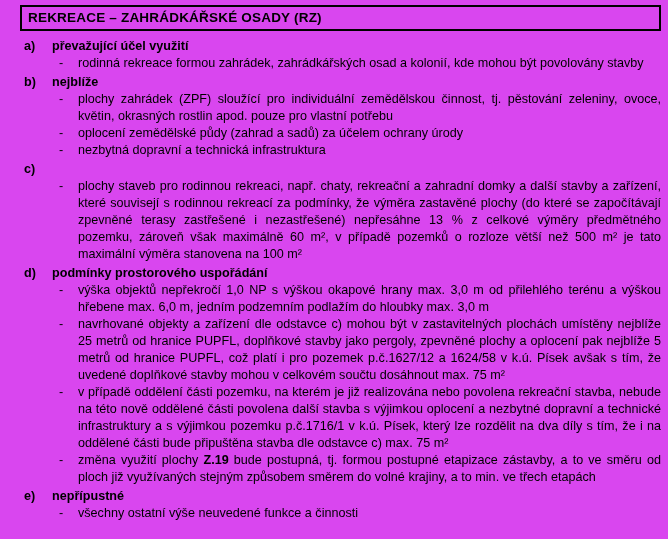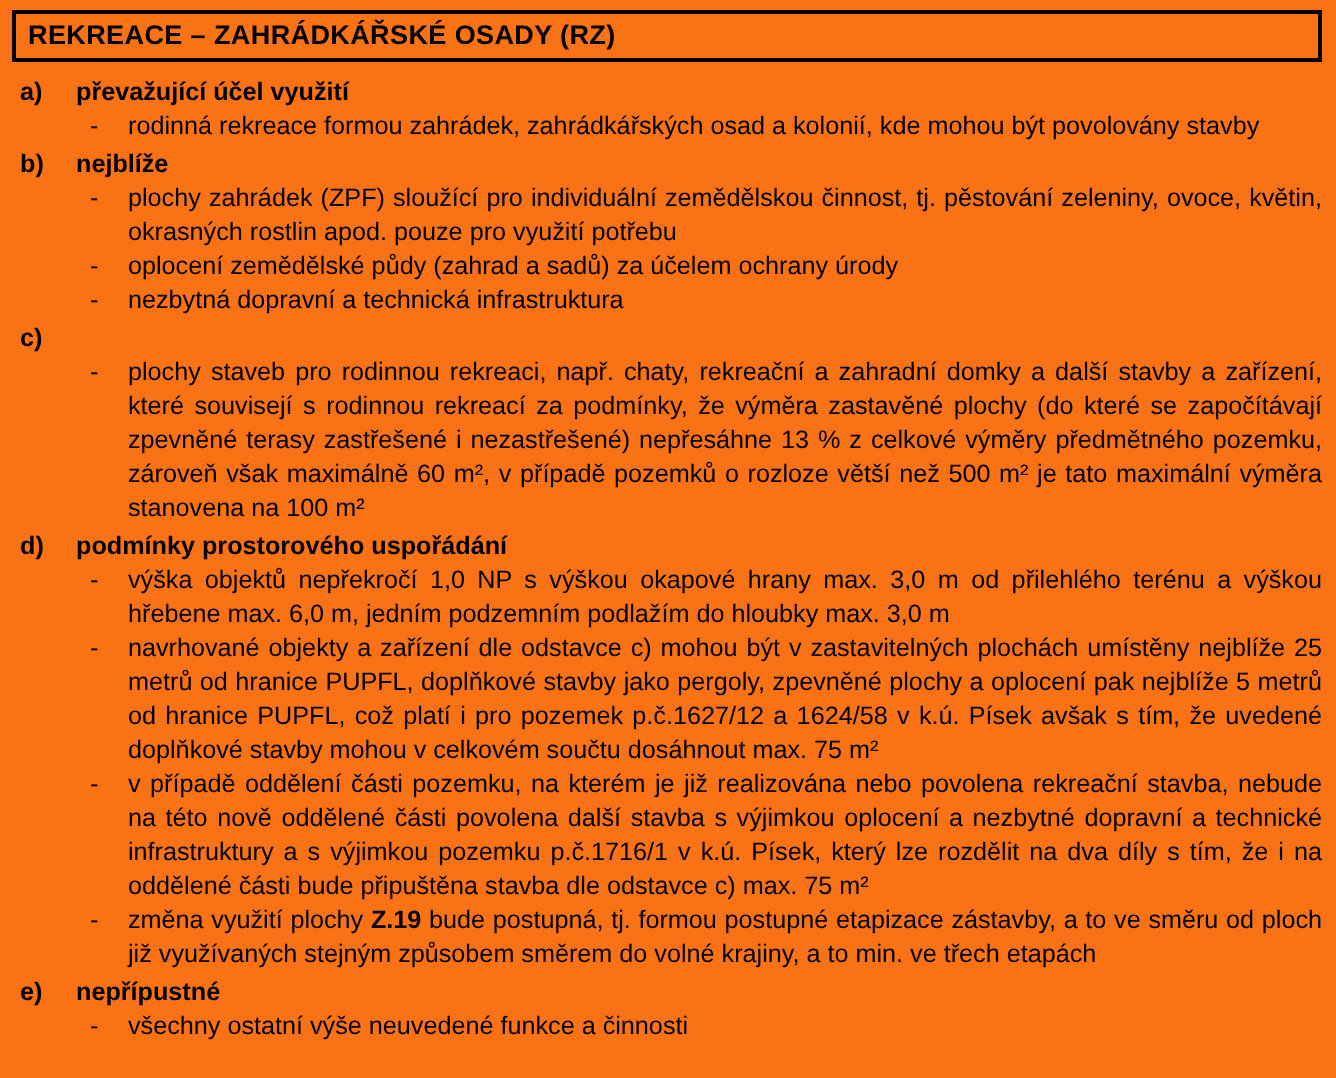--- a/index.html
+++ b/index.html
@@ -7,22 +7,22 @@
     padding: 0;
     background: #ffffff;
     color: #000000;
     font-family: "Liberation Sans", sans-serif;
   }
   .page {
     position: relative;
     width: 668px;
     height: 539px;
     box-sizing: border-box;
-    padding: 5px 7px 0 10px;
-    background: #f97316;
+    padding: 5px 7px 0 24px;
+    background: #d946ef;
     font-size: 12.6px;
     line-height: 17px;
     overflow: hidden;
   }
   .title-box {
     border: 2px solid #000000;
     font-weight: bold;
     font-size: 13.5px;
     padding: 2px 8px 3px 6px;
     margin: 0 0 7px -4px;
@@ -65,21 +65,21 @@
           <div class="bullet-text"><span class="seg">rodinná rekreace formou zahrádek, zahrádkářských osad a kolonií, kde mohou být povolovány stavby</span></div>
         </div>
       </div>
       <div class="section">
         <div class="section-header">
           <span class="sec-label">b)</span>
           <span class="sec-heading">nejblíže</span>
         </div>
         <div class="bullet">
           <span class="dash">-</span>
-          <div class="bullet-text"><span class="seg">plochy zahrádek (ZPF) sloužící pro individuální zemědělskou činnost, tj. pěstování zeleniny, ovoce, květin, okrasných rostlin apod. pouze pro využití potřebu</span></div>
+          <div class="bullet-text"><span class="seg">plochy zahrádek (ZPF) sloužící pro individuální zemědělskou činnost, tj. pěstování zeleniny, ovoce, květin, okrasných rostlin apod. pouze pro vlastní potřebu</span></div>
         </div>
         <div class="bullet">
           <span class="dash">-</span>
           <div class="bullet-text"><span class="seg">oplocení zemědělské půdy (zahrad a sadů) za účelem ochrany úrody</span></div>
         </div>
         <div class="bullet">
           <span class="dash">-</span>
           <div class="bullet-text"><span class="seg">nezbytná dopravní a technická infrastruktura</span></div>
         </div>
       </div>

